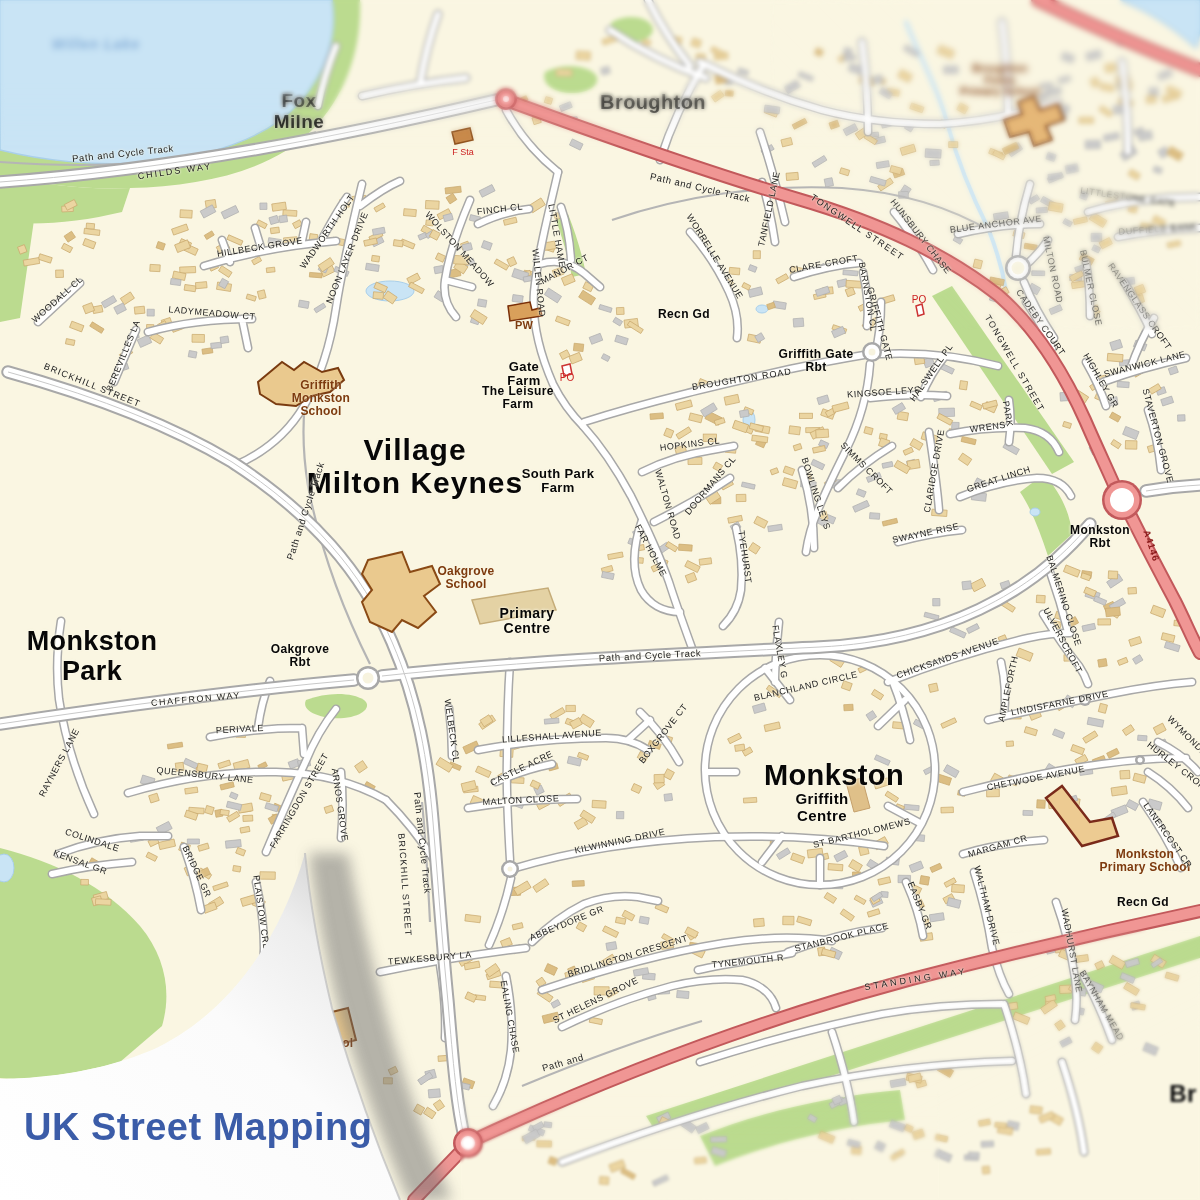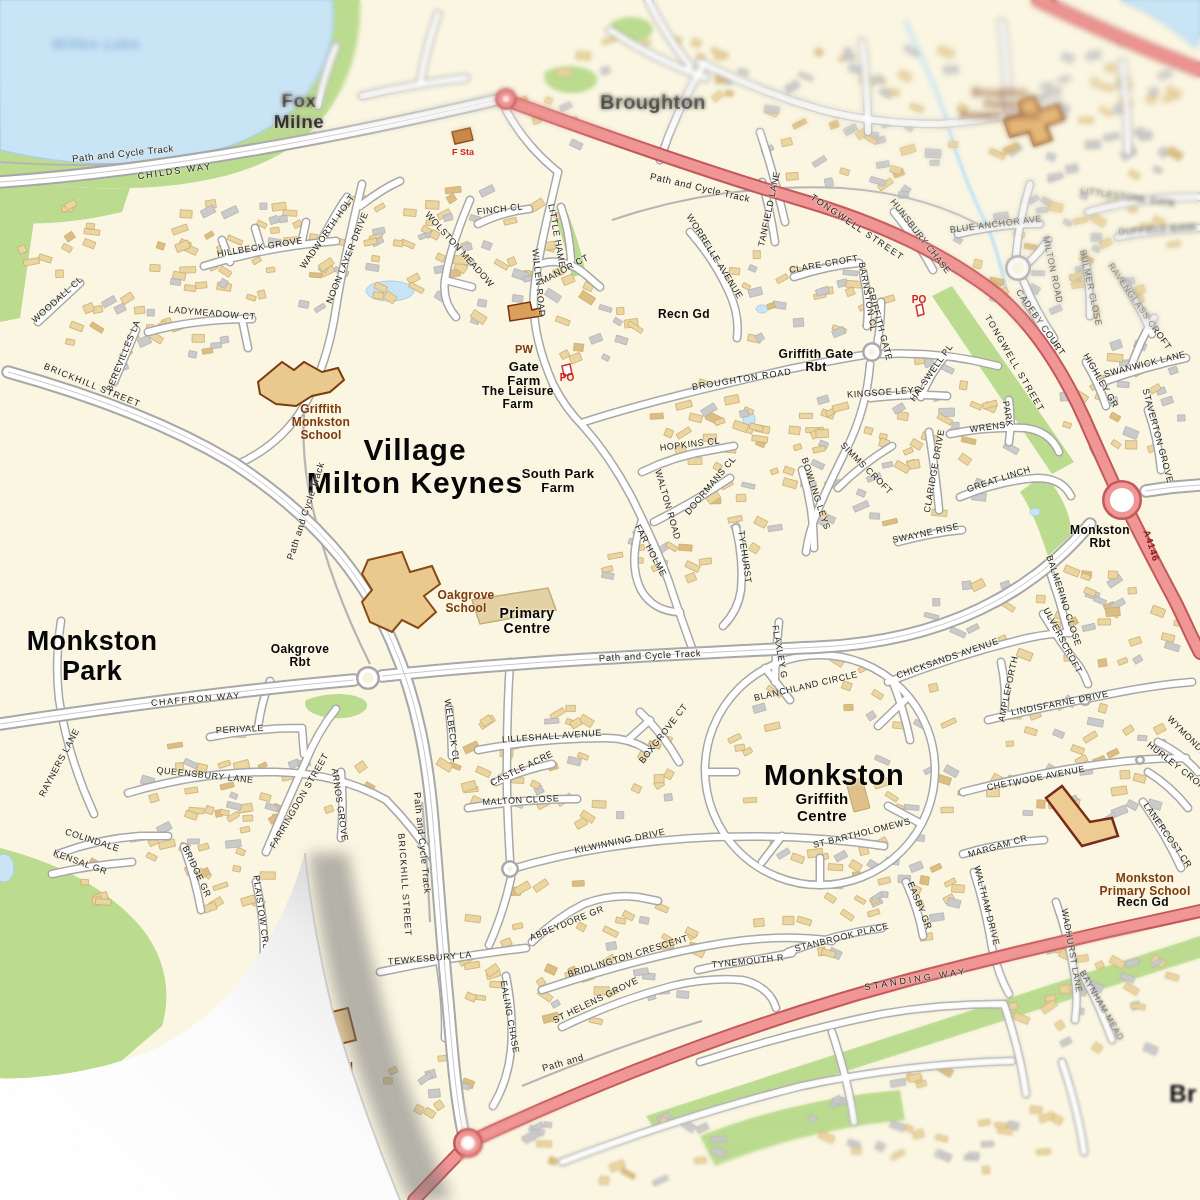--- a/index.html
+++ b/index.html
@@ -7,22 +7,22 @@
          font-family:"Liberation Sans",sans-serif;}
   #map-svg{position:absolute;left:0;top:0;}
   #labels{position:absolute;left:0;top:0;width:1200px;height:1200px;pointer-events:none;}
   .lbl{position:absolute;transform:translate(-50%,-50%) rotate(var(--r,0deg));
        white-space:nowrap;line-height:1.1;text-align:center;pointer-events:none;}
   .st{color:#1b1b1b;font-weight:500;letter-spacing:.6px;
       text-shadow:0 0 2px rgba(252,249,233,.95),0 0 3px rgba(252,249,233,.9);}
   .pl{color:#070707;font-weight:700;letter-spacing:.4px;
       text-shadow:0 0 3px rgba(252,249,233,.95),0 0 3px rgba(252,249,233,.9);}
   .sc{color:#7D3A0E;font-weight:700;letter-spacing:.2px;
-      text-shadow:0 0 2px rgba(252,249,233,.9);margin-top:24px;}
-  .po{color:#CC2222;font-weight:700;}
+      text-shadow:0 0 2px rgba(252,249,233,.9);}
+  .po{color:#CC2222;font-weight:400;}
   .wa{color:#86AED8;font-weight:700;font-style:italic;letter-spacing:1px;}
   .sh{color:#8B1A1A;font-weight:700;letter-spacing:1px;}
   .blur-layer{position:absolute;pointer-events:none;}
   .blur-top{left:0;top:0;width:1200px;height:150px;backdrop-filter:blur(2.3px);-webkit-backdrop-filter:blur(2.3px);
     mask-image:linear-gradient(to bottom,#000 55%,transparent);-webkit-mask-image:linear-gradient(to bottom,#000 55%,transparent);}
   .blur-tr{right:0;top:0;width:430px;height:330px;backdrop-filter:blur(2px);-webkit-backdrop-filter:blur(2px);
     mask-image:linear-gradient(225deg,#000 35%,transparent 75%);-webkit-mask-image:linear-gradient(225deg,#000 35%,transparent 75%);}
   .blur-br{right:0;bottom:0;width:540px;height:270px;backdrop-filter:blur(1.8px);-webkit-backdrop-filter:blur(1.8px);
     mask-image:linear-gradient(to top left,#000 30%,transparent 70%);-webkit-mask-image:linear-gradient(to top left,#000 30%,transparent 70%);}
   .blur-bottom{left:460px;bottom:0;width:480px;height:110px;backdrop-filter:blur(1.5px);-webkit-backdrop-filter:blur(1.5px);
@@ -1359,13 +1359,14 @@
       </linearGradient>
       <filter id="softblur" x="-30%" y="-30%" width="160%" height="160%">
         <feGaussianBlur stdDeviation="7"></feGaussianBlur>
       </filter>
     </defs>
     <path d="M309,853 C315,906 326,960 338,1008 C358,1074 382,1140 408,1200 L452,1200 C424,1136 400,1070 384,1008 C369,950 356,898 348,853 Z" fill="#6F6F6F" opacity="0.5" filter="url(#softblur)"></path>
     <path d="M305,853 C278,948 222,1018 152,1050 C104,1070 52,1078 0,1079 L0,1200 L400,1200 C375,1140 352,1075 332,1008 C320,958 310,903 305,853 Z" fill="url(#curlGrad)"></path>
     <path d="M305,853 C310,903 320,958 332,1008 C352,1075 375,1140 400,1200" fill="none" stroke="#c2c2c2" stroke-width="2" opacity="0.8"></path>
   </svg>
 
+  <div id="logo" style="color: rgb(59, 92, 168);">UK Street Mapping</div>
 </div>
 
 </body></html>

